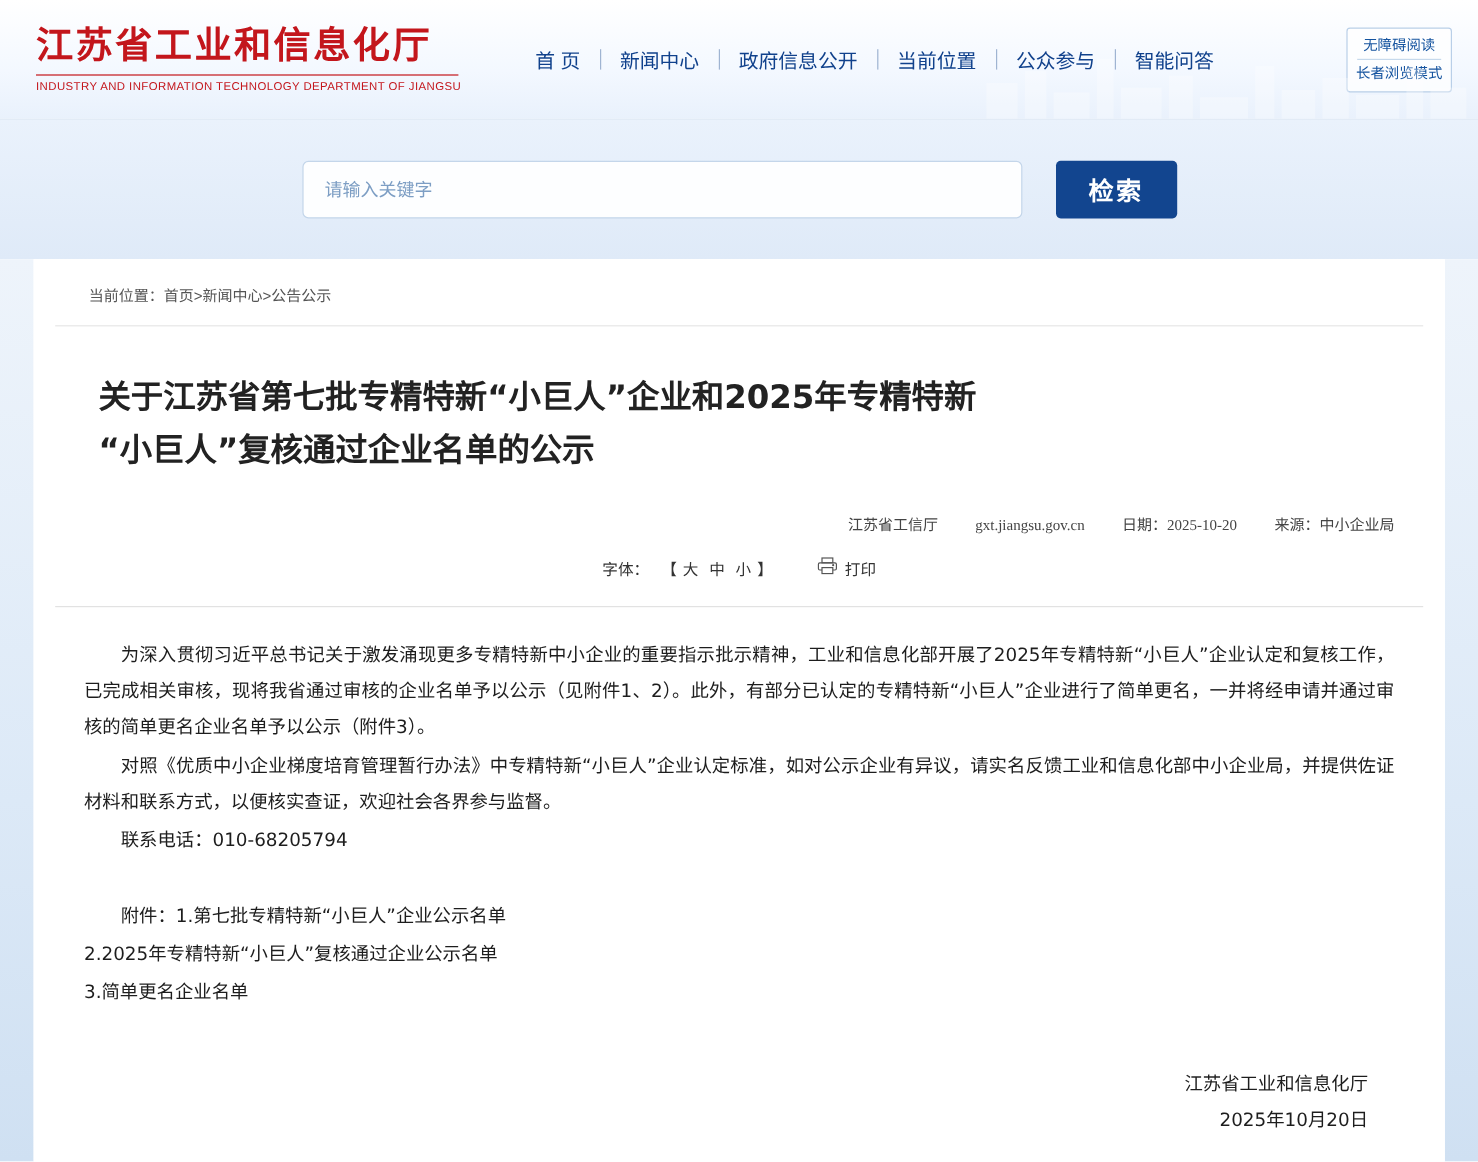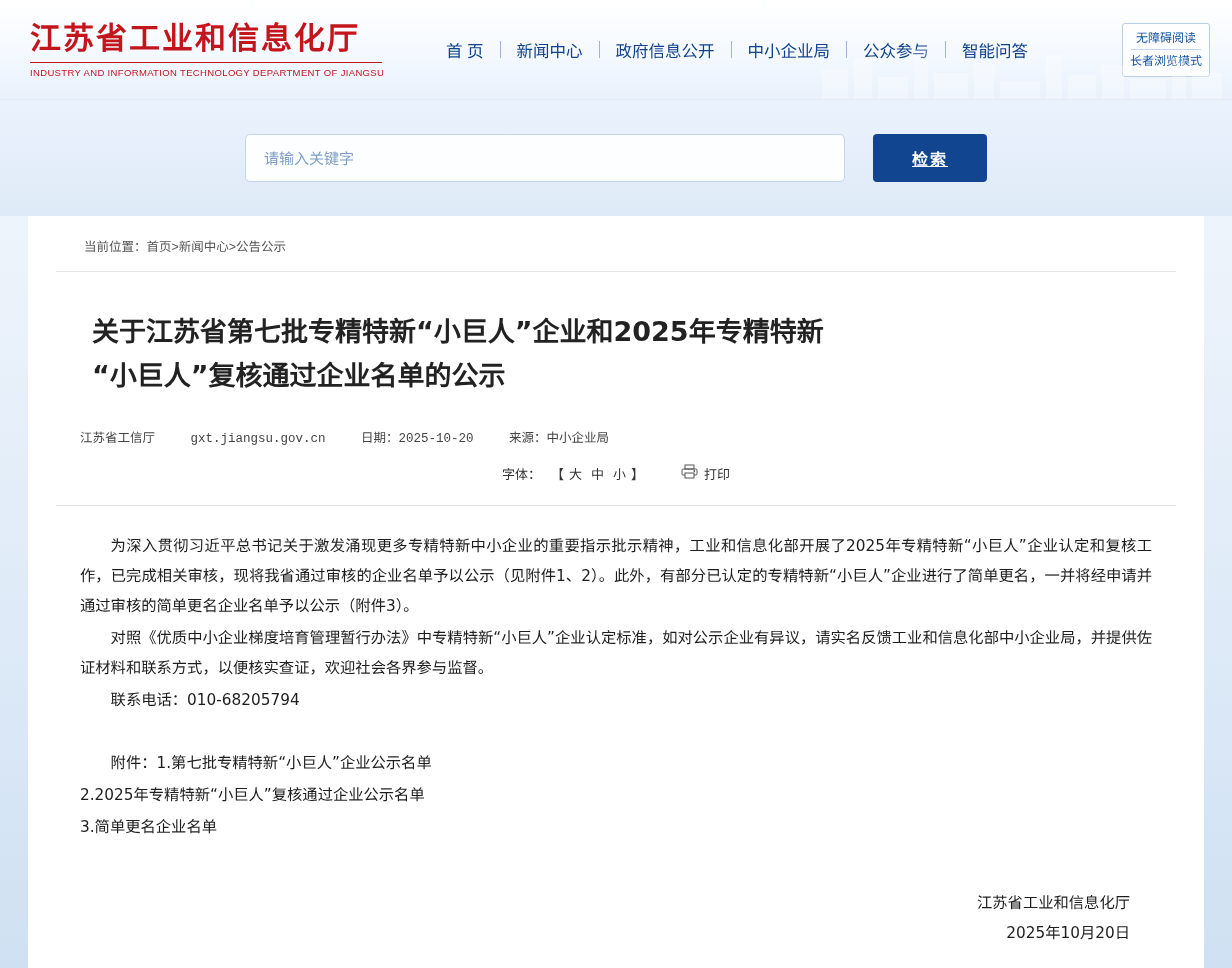--- a/index.html
+++ b/index.html
@@ -116,77 +116,76 @@
     background: #fdfeff;
     padding: 0 18px;
     font-size: 15px;
     color: #333;
     outline: none;
     font-family: "Liberation Sans", sans-serif;
   }
   .search-input::placeholder { color: #7d9ec4; }
   .search-btn {
     margin-left: 28px;
-    width: 114px;
+    width: 101px;
     height: 48px;
     background: #12458f;
     color: #fff;
-    font-size: 16px;
+    font-size: 21px;
     font-weight: bold;
     border: none;
     border-radius: 4px;
     cursor: pointer;
     letter-spacing: 2px;
     font-family: "Liberation Sans", sans-serif;
-    text-decoration: underline;
   }
 
   
   .page-body {
     position: relative;
     background: #fff;
     height: 752px;
   }
   .side-wash-left, .side-wash-right {
     position: absolute;
     top: 0; bottom: 0;
     width: 28px;
     background: linear-gradient(to bottom, #eef4fb, #dce9f7 60%, #cfe0f2);
   }
   .side-wash-left { left: 0; }
   .side-wash-right { right: 0; }
   .content-card {
     position: absolute;
     left: 28px; right: 28px; top: 0; bottom: 0;
     background: #ffffff;
-    padding: 0 38px;
+    padding: 0 28px;
   }
   .breadcrumb {
     font-size: 12.5px;
     color: #555;
     padding: 20px 0 0 28px;
     border-bottom: 1px solid #e6e6e6;
     padding-bottom: 16px;
     margin: 0 -10px 0 -10px;
   }
 
   .doc-title {
     font-size: 27px;
     font-weight: bold;
     color: #222;
     line-height: 1.62;
     margin: 38px 26px 0 26px;
     font-family: "DejaVu Sans", "Liberation Sans", sans-serif;
   }
   .doc-meta {
-    text-align: left;
+    text-align: right;
     font-size: 12.5px;
     color: #444;
     margin-top: 30px;
-    font-family: Liberation Mono, monospace;
+    font-family: Liberation Serif, serif;
   }
   .doc-meta span { margin: 0 14px; }
   .doc-tools {
     text-align: center;
     font-size: 13px;
     color: #333;
     margin-top: 18px;
     display: flex;
     justify-content: center;
     align-items: center;
@@ -258,21 +257,21 @@
     <div class="logo-en">INDUSTRY AND INFORMATION TECHNOLOGY DEPARTMENT OF JIANGSU</div>
   </div>
 
   <div class="main-nav">
     <a class="nav-item">首 页</a>
     <span class="nav-sep"></span>
     <a class="nav-item">新闻中心</a>
     <span class="nav-sep"></span>
     <a class="nav-item">政府信息公开</a>
     <span class="nav-sep"></span>
-    <a class="nav-item">中小企业局</a>
+    <a class="nav-item">当前位置</a>
     <span class="nav-sep"></span>
     <a class="nav-item">公众参与</a>
     <span class="nav-sep"></span>
     <a class="nav-item">智能问答</a>
   </div>
 
   <div class="access-box">
     <div>无障碍阅读</div>
     <div class="access-sep"></div>
     <div>长者浏览模式</div>

